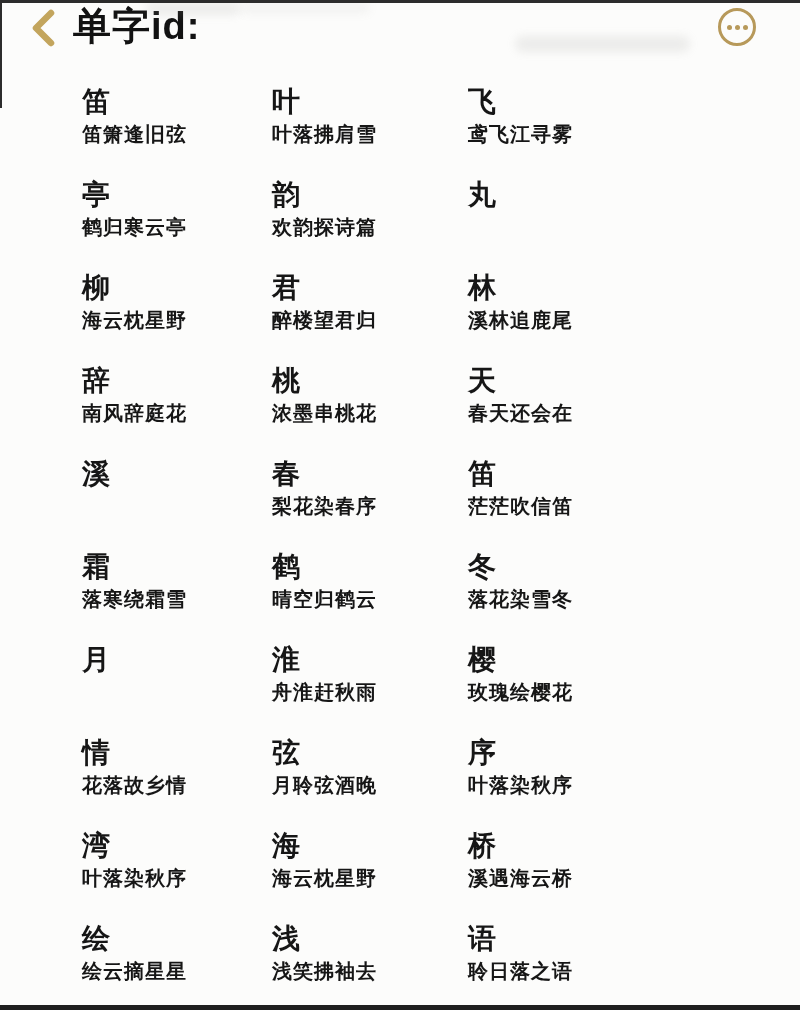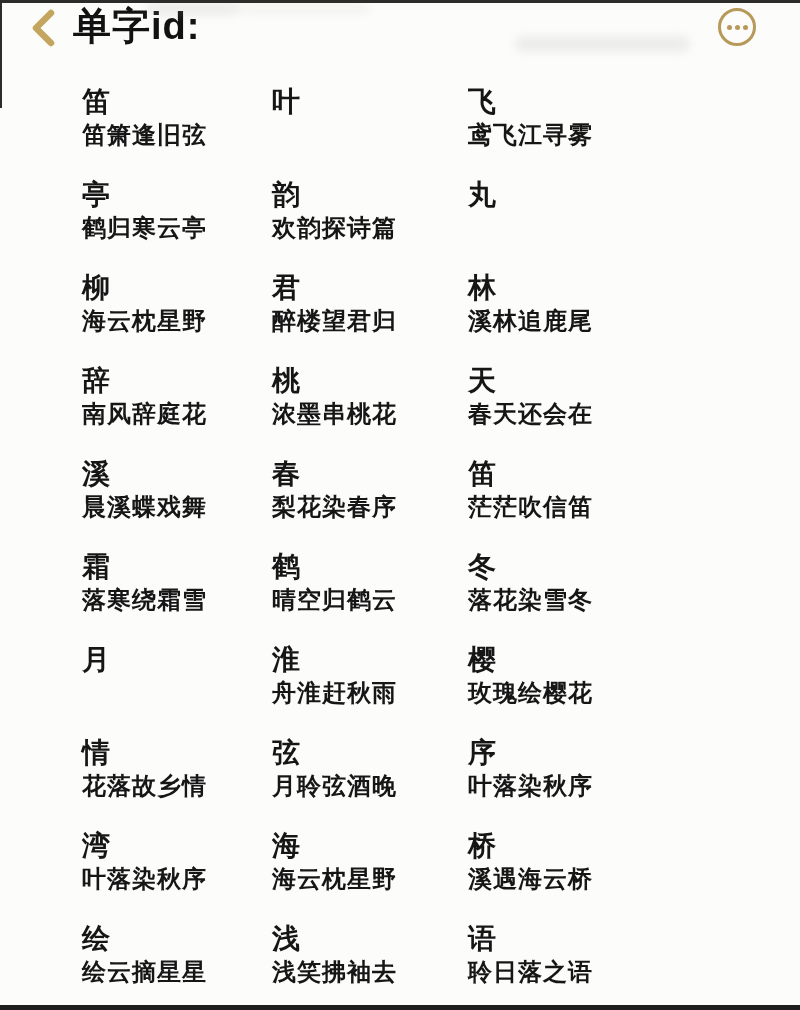--- a/index.html
+++ b/index.html
@@ -45,21 +45,21 @@
 
   
   .id-grid {
     display:grid;
     grid-template-columns:190px 196px 1fr;
     row-gap:27px;
     padding:0 0 0 82px;
   }
   .cell  { }
   .char   { font-size:28px; font-weight:700; line-height:33px; letter-spacing:1px; color:var(--ink); }
-  .phrase { font-size:24px; font-weight:700; line-height:33px; letter-spacing:1px; color:var(--ink); }
+  .phrase { font-size:20px; font-weight:700; line-height:33px; letter-spacing:1px; color:var(--ink); }
 </style>
 </head>
 <body>
 
 <div class="screen">
 
   <div class="navbar">
     <button class="back-btn">
       <span>
         <svg width="26" height="38" viewBox="0 0 26 38">
@@ -77,20 +77,21 @@
     </button>
   </div>
 
   <div class="id-grid">
       <div class="cell">
         <div class="char">笛</div>
         <div class="phrase">笛箫逢旧弦</div>
       </div>
       <div class="cell">
         <div class="char">叶</div>
+        <div class="phrase">叶落拂肩雪</div>
       </div>
       <div class="cell">
         <div class="char">飞</div>
         <div class="phrase">鸢飞江寻雾</div>
       </div>
       <div class="cell">
         <div class="char">亭</div>
         <div class="phrase">鹤归寒云亭</div>
       </div>
       <div class="cell">
@@ -119,21 +120,20 @@
       <div class="cell">
         <div class="char">桃</div>
         <div class="phrase">浓墨串桃花</div>
       </div>
       <div class="cell">
         <div class="char">天</div>
         <div class="phrase">春天还会在</div>
       </div>
       <div class="cell">
         <div class="char">溪</div>
-        <div class="phrase">晨溪蝶戏舞</div>
       </div>
       <div class="cell">
         <div class="char">春</div>
         <div class="phrase">梨花染春序</div>
       </div>
       <div class="cell">
         <div class="char">笛</div>
         <div class="phrase">茫茫吹信笛</div>
       </div>
       <div class="cell">

